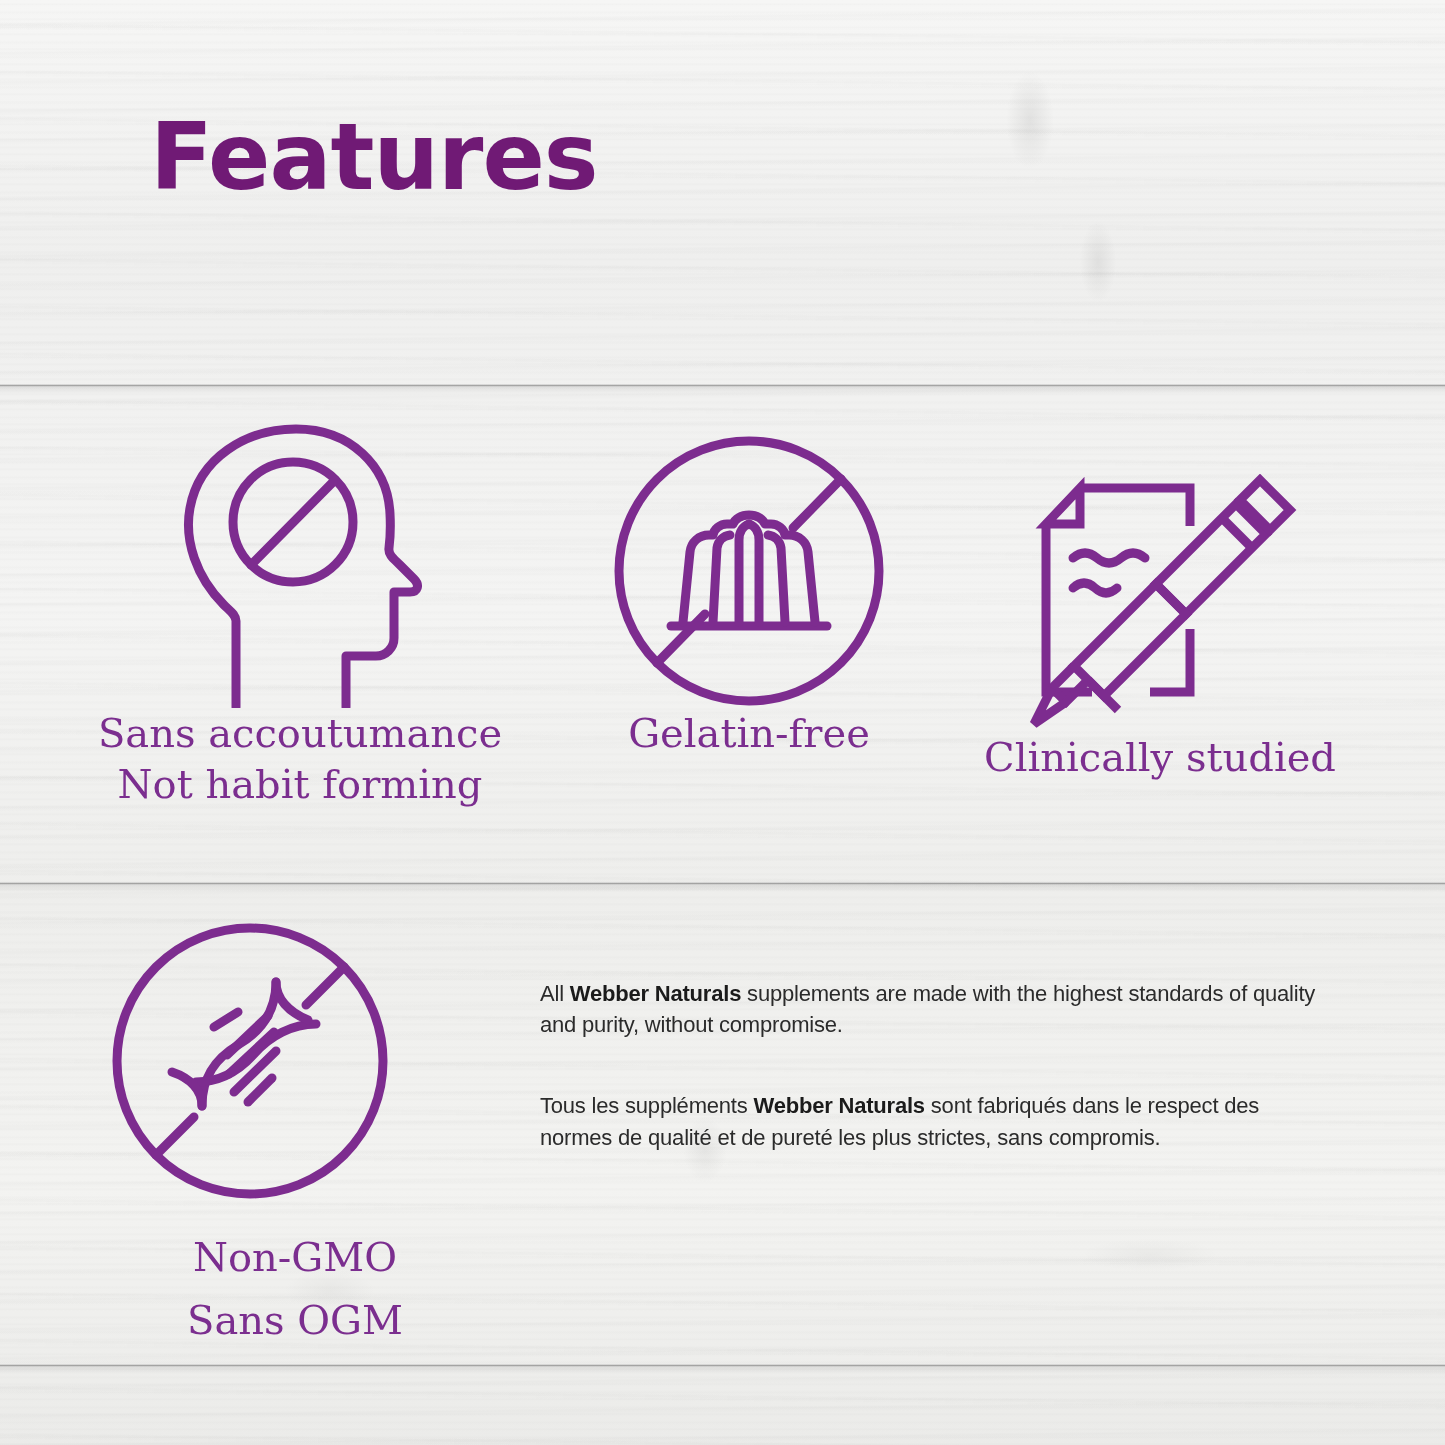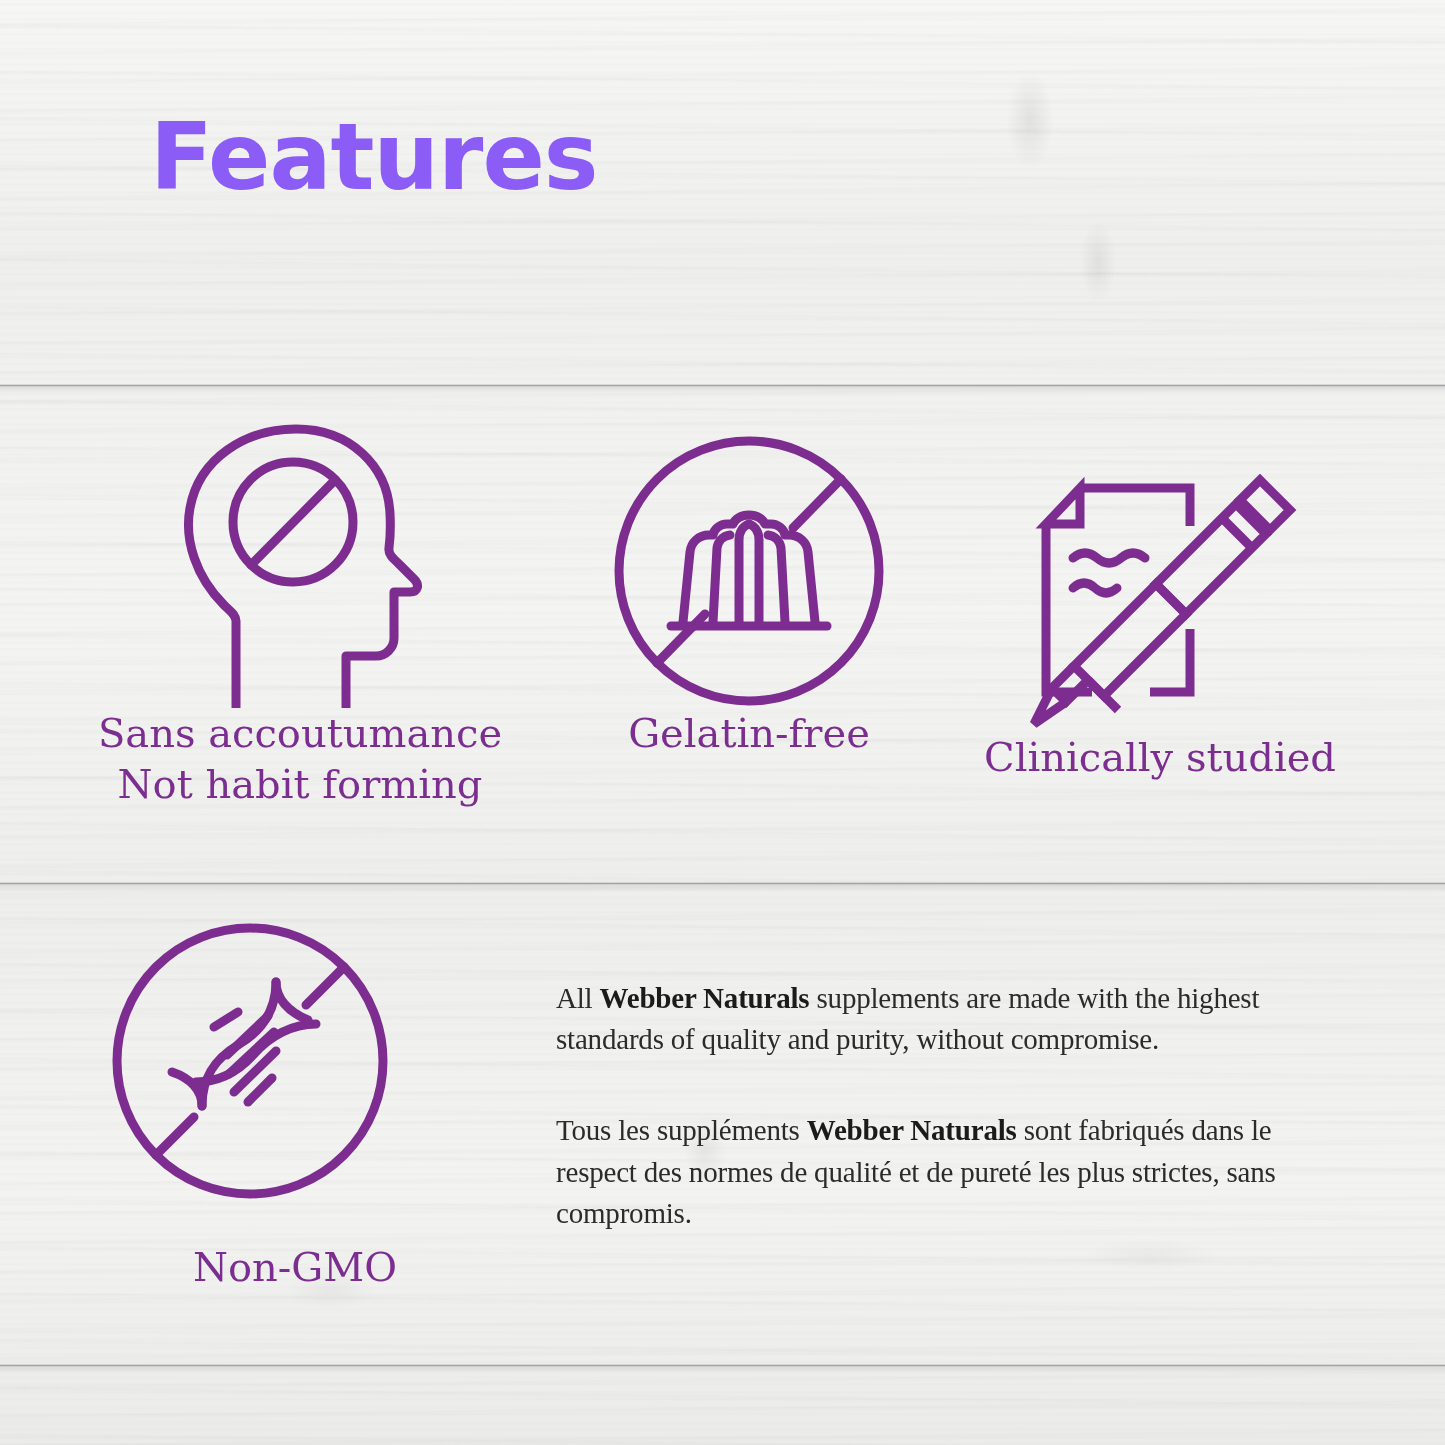--- a/index.html
+++ b/index.html
@@ -99,21 +99,21 @@
     left: 150px;
     top: 96px;
     color: #7d2c8f;
   }
   .title-line {
     font-family: "DejaVu Sans", sans-serif;
     font-weight: 700;
     font-size: 92px;
     line-height: 1.34;
     letter-spacing: -1px;
-    color: #8b5cf6;
+    color: #701a75;
     white-space: nowrap;
   }
   .title-line-2 { font-size: 92px; }
 
   
   .feature {
     position: absolute;
     text-align: center;
   }
   .feature .icon-wrap {
@@ -137,36 +137,35 @@
 
   
   #feature-non-gmo {
     position: absolute;
     left: 110px;
     top: 920px;
     width: 370px;
     text-align: center;
   }
   #feature-non-gmo .icon-wrap { height: 300px; align-items: center; }
-  #feature-non-gmo .feat-label { margin-top: 22px; }
+  #feature-non-gmo .feat-label { margin-top: 12px; }
 
   
   .copy-block {
     position: absolute;
     left: 540px;
     top: 978px;
     width: 790px;
   }
   .copy-para {
-    font-family: Liberation Serif, serif;
-    font-size: 29px;
+    font-family: Liberation Sans, sans-serif;
+    font-size: 22px;
     line-height: 1.42;
     color: #2b2b2b;
     letter-spacing: -0.2px;
-    margin-left: 16px;
   }
   .copy-para + .copy-para { margin-top: 50px; }
   .copy-para b { font-weight: 700; color: #1b1b1b; }
 
   svg { display: block; }
   .stroke {
     fill: none;
     stroke: #7d2c8f;
     stroke-width: 9;
     stroke-linecap: round;
@@ -324,20 +323,21 @@
           <path class="stroke" d="M 92 186 C 92 170 80 158 62 152"></path>
 
           <line class="stroke" x1="117" y1="135" x2="158" y2="96"></line>
           <line class="stroke" x1="119" y1="154" x2="164" y2="112"></line>
           <line class="stroke" x1="124" y1="172" x2="166" y2="131"></line>
           <line class="stroke" x1="138" y1="182" x2="162" y2="158"></line>
           <line class="stroke" x1="104" y1="107" x2="128" y2="92"></line>
         </svg>
       </div>
       <div class="feat-label">Non-GMO</div>
+      <div class="feat-label">Sans OGM</div>
     </div>
 
     <div class="copy-block">
       <p class="copy-para"><span>All </span><b>Webber Naturals</b><span> supplements are made with the highest standards of quality and purity, without compromise.</span></p>
       <p class="copy-para"><span>Tous les suppléments </span><b>Webber Naturals</b><span> sont fabriqués dans le respect des normes de qualité et de pureté les plus strictes, sans compromis.</span></p>
     </div>
 
   </div>
 </div>
 

